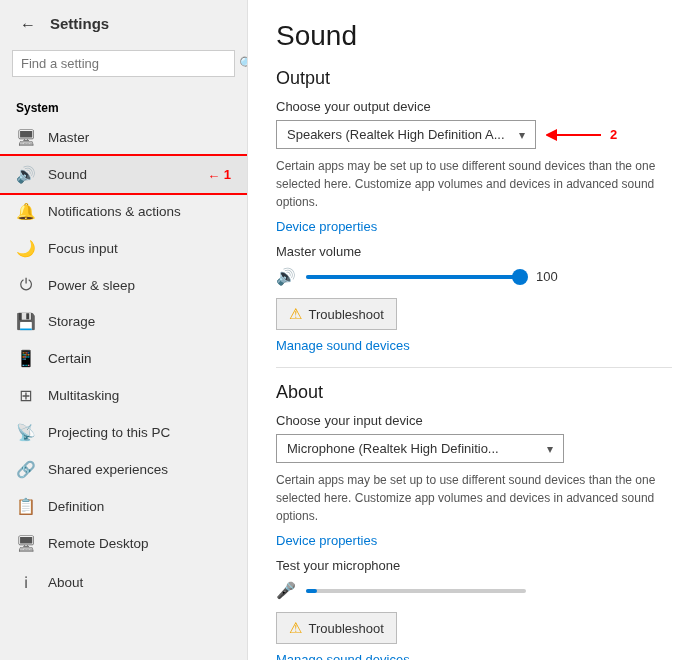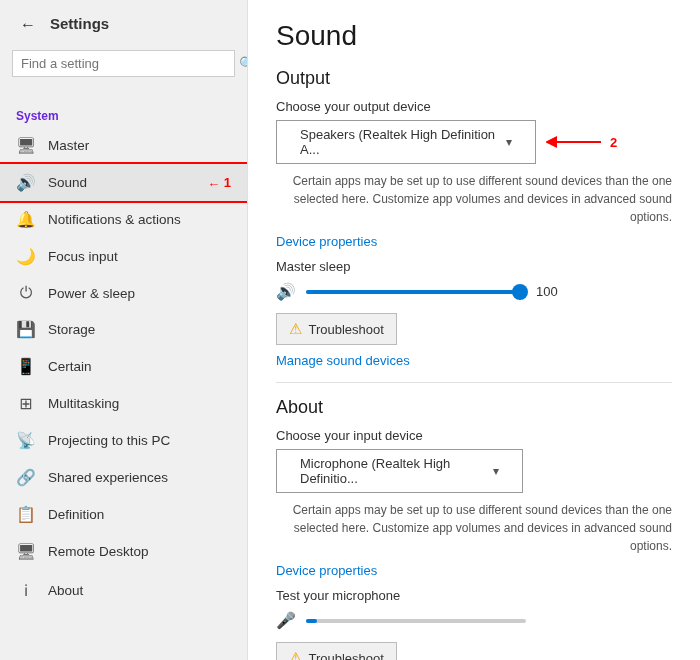--- a/index.html
+++ b/index.html
@@ -29,21 +29,21 @@
       font-size: 16px;
       color: #333;
       padding: 2px 4px;
     }
     .sidebar-title {
       font-size: 15px;
       font-weight: 600;
       color: #333;
     }
     .search-box {
-      margin: 4px 12px 24px 12px;
+      margin: 4px 12px 16px 12px;
       position: relative;
       display: flex;
       align-items: center;
       background: white;
       border: 1px solid #ccc;
       padding: 5px 8px;
       gap: 42px;
     }
     .search-box input {
       border: none;
@@ -53,21 +53,21 @@
       background: transparent;
       color: #555;
     }
     .search-icon-span {
       color: #555;
       font-size: 13px;
     }
     .section-label {
       font-size: 12px;
       font-weight: 600;
-      color: #6d28d9;
+      color: #000000;
       padding: 8px 16px 4px 16px;
       text-transform: none;
     }
     .nav-item {
       display: flex;
       align-items: center;
       padding: 9px 16px;
       cursor: pointer;
       gap: 12px;
       color: #333;
@@ -102,36 +102,35 @@
     .label-sm {
       font-size: 13px;
       color: #333;
       margin-bottom: 6px;
     }
     .dropdown-select {
       display: flex;
       align-items: center;
       border: 1px solid #999;
       background: white;
-      padding: 6px 23px;
+      padding: 6px 10px;
       width: 260px;
       cursor: pointer;
       font-size: 13px;
       color: #333;
       position: relative;
     }
     .dropdown-select span.dd-text { flex: 1; }
     .dropdown-select span.dd-arrow { font-size: 12px; color: #555; }
     .desc-text {
       font-size: 12px;
       color: #555;
       margin: 8px 0;
       max-width: 400px;
       line-height: 1.5;
-      text-align: right;
     }
     .link-text {
       color: #0078d4;
       font-size: 13px;
       cursor: pointer;
       text-decoration: none;
       display: block;
       margin: 6px 0;
     }
     .volume-label {
@@ -321,21 +320,21 @@
           </marker>
         </defs>
       </svg>
       <span style="color:red; font-weight:bold; font-size:13px;">2</span>
     </div>
   </div>
 
   <p class="desc-text">Certain apps may be set up to use different sound devices than the one selected here. Customize app volumes and devices in advanced sound options.</p>
   <a class="link-text">Device properties</a>
 
-  <div class="volume-label">Master sleep</div>
+  <div class="volume-label">Master volume</div>
   <div class="volume-row">
     <span class="vol-icon">🔊</span>
     <div class="slider-track">
       <div class="slider-fill"></div>
       <div class="slider-thumb"></div>
     </div>
     <span class="vol-value">100</span>
   </div>
 
   <button class="troubleshoot-btn">
@@ -345,21 +344,21 @@
 
   <a class="link-text">Manage sound devices</a>
 
   <div class="divider"></div>
 
   <div class="input-section">
     <h2 class="section-title">About</h2>
 
     <div class="label-sm">Choose your input device</div>
 
-    <div class="dropdown-select" style="width:247px;">
+    <div class="dropdown-select" style="width:288px;">
       <span class="dd-text">Microphone (Realtek High Definitio...</span>
       <span class="dd-arrow">▾</span>
     </div>
 
     <p class="desc-text">Certain apps may be set up to use different sound devices than the one selected here. Customize app volumes and devices in advanced sound options.</p>
     <a class="link-text">Device properties</a>
 
     <div class="volume-label">Test your microphone</div>
     <div class="volume-row">
       <span class="vol-icon">🎤</span>

